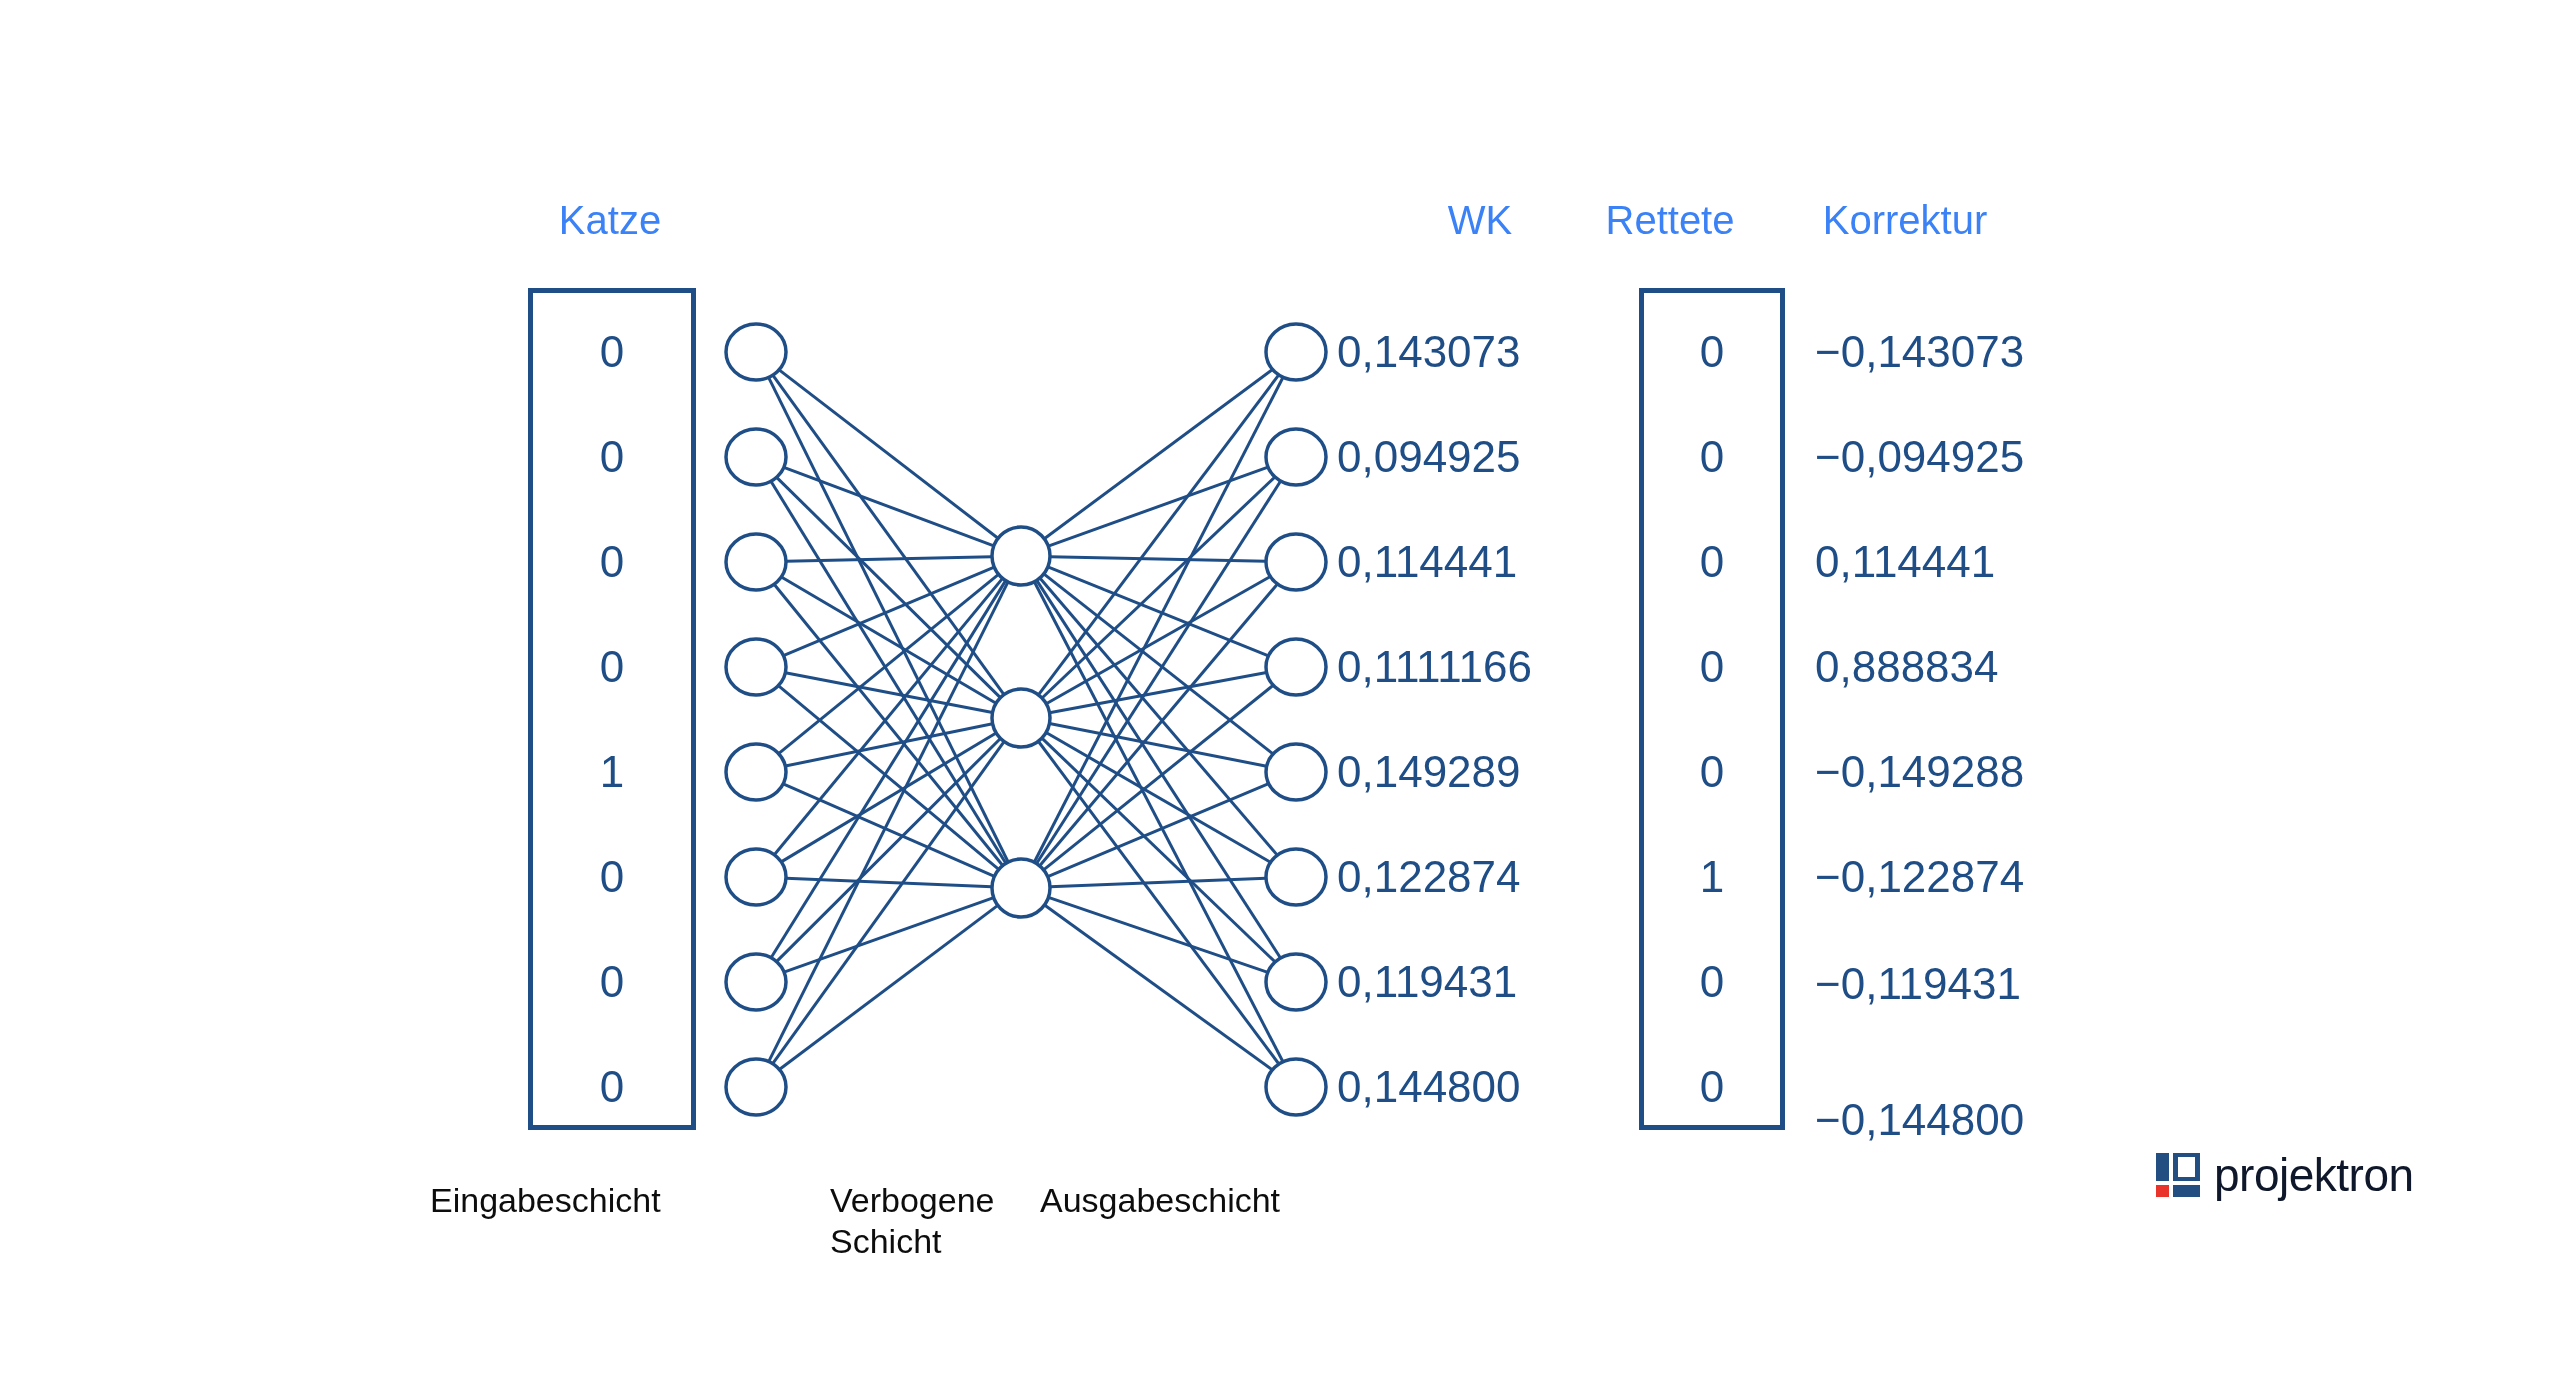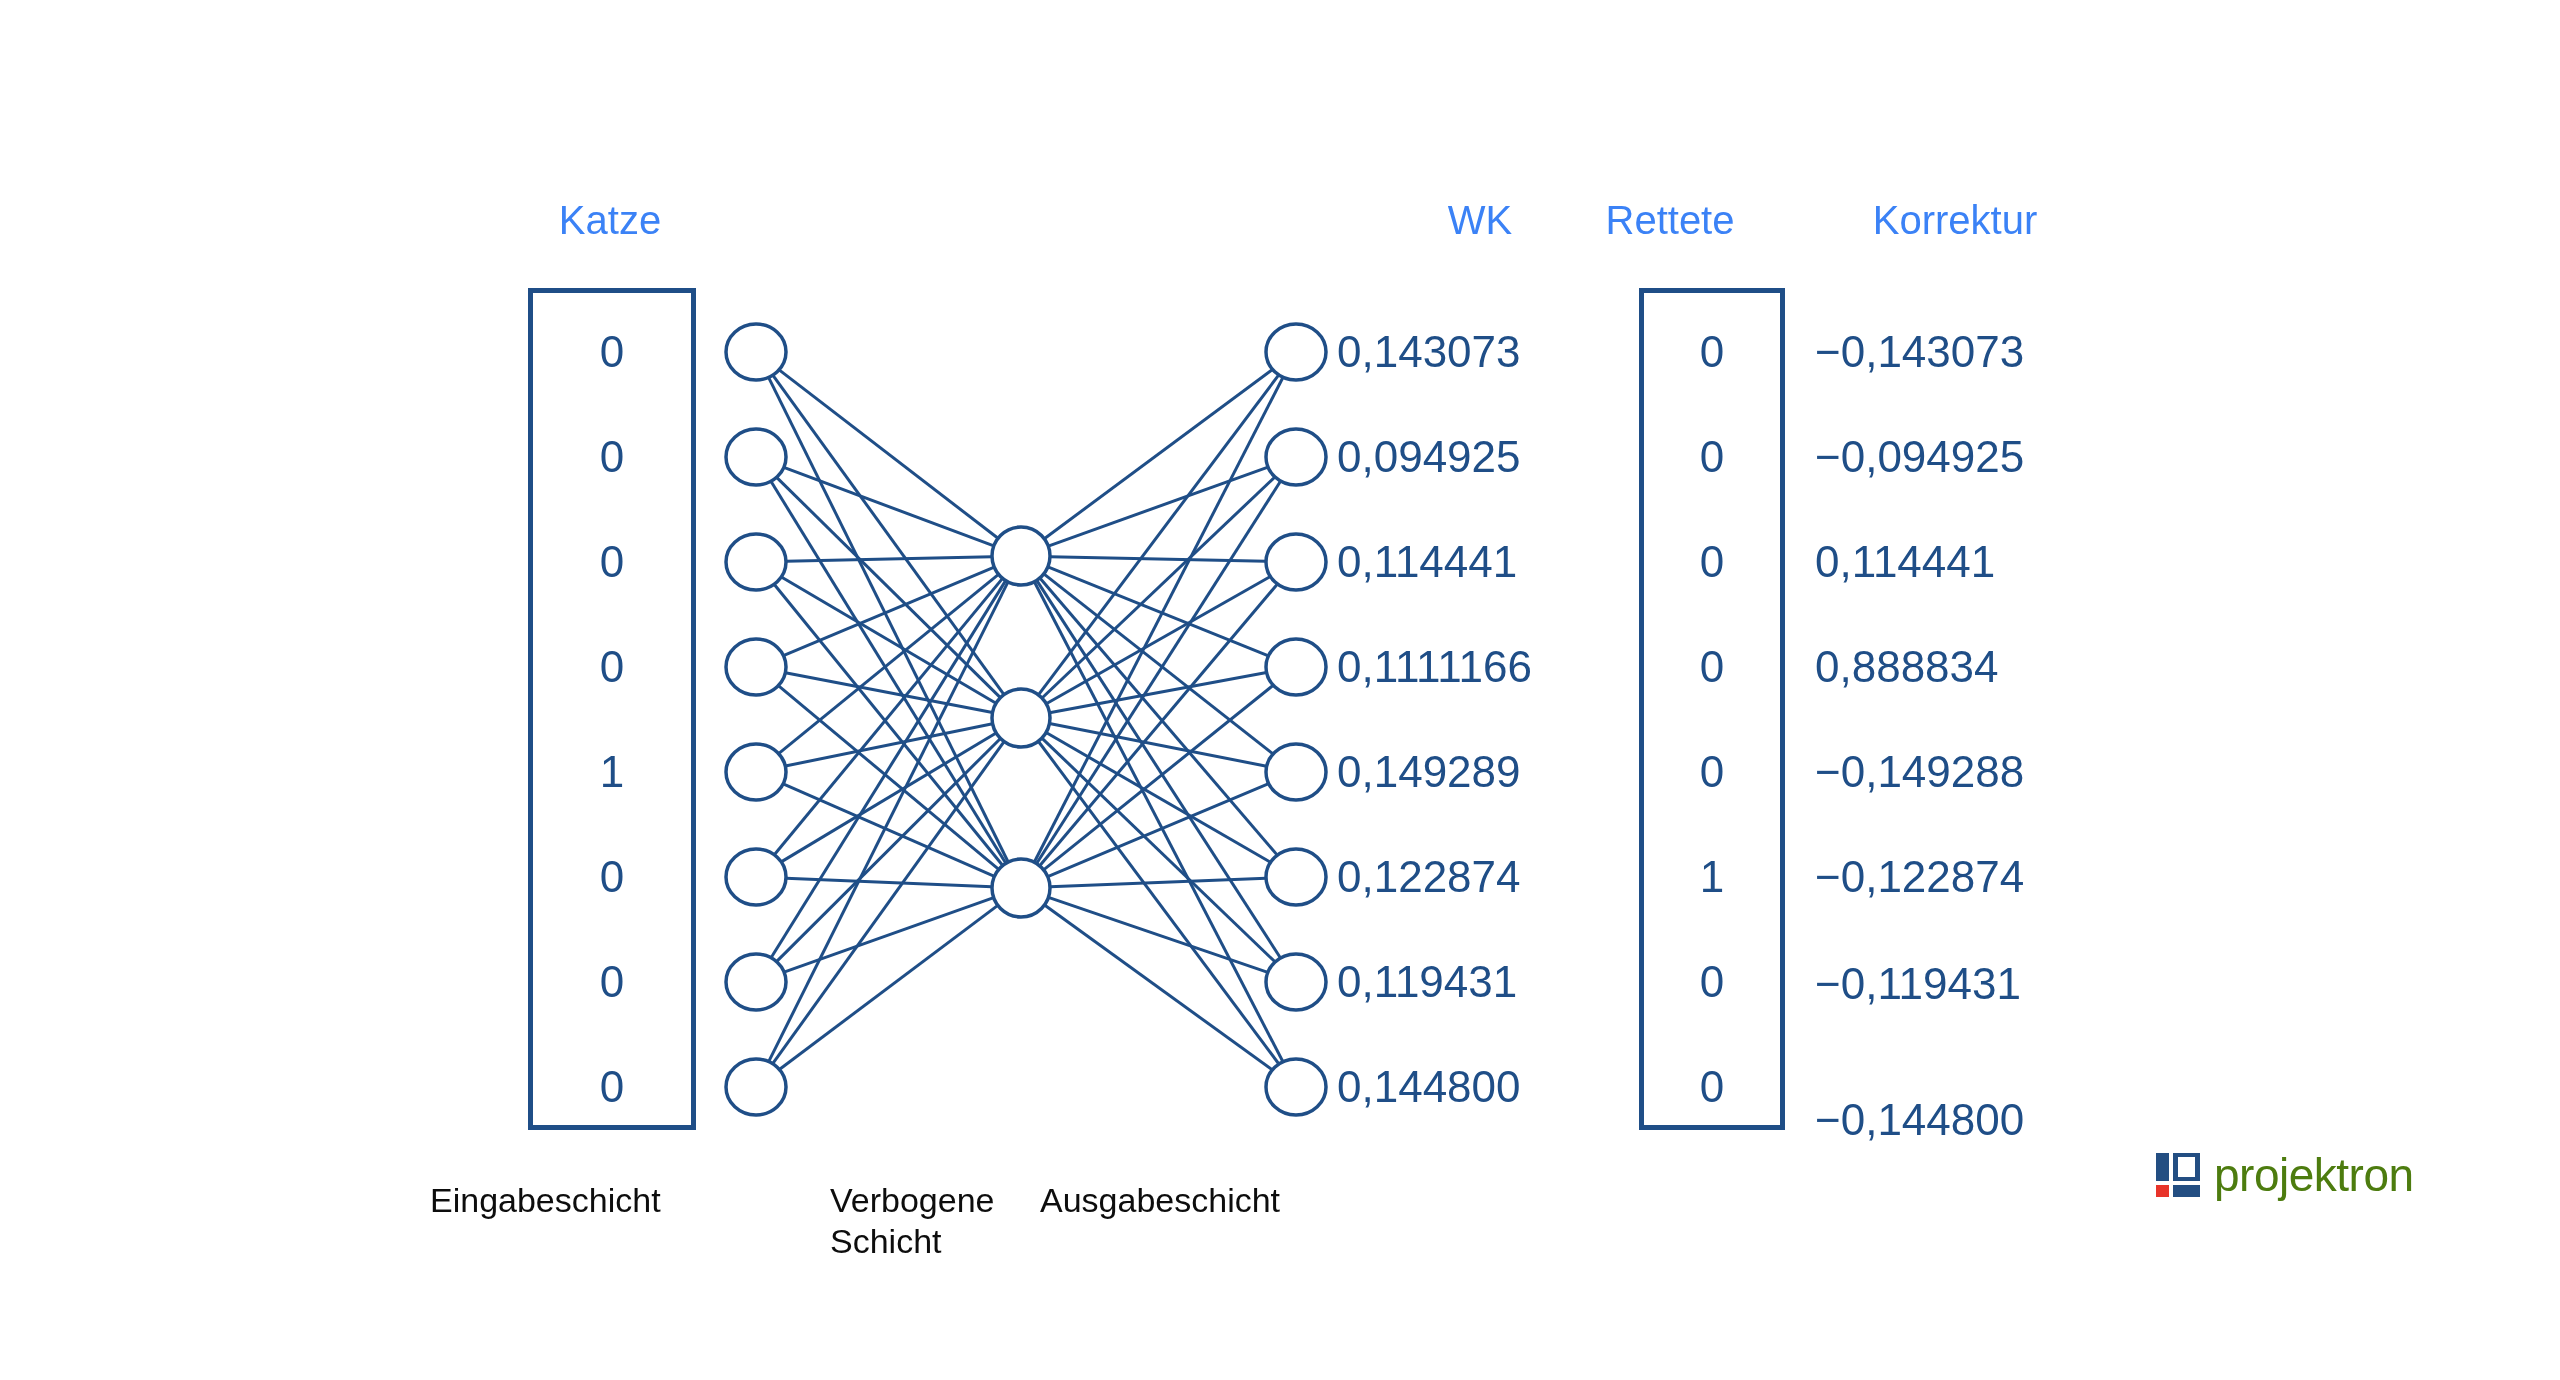--- a/index.html
+++ b/index.html
@@ -24,21 +24,21 @@
     color: #3b82f6;
     font-size: 40px;
     font-family: "Liberation Sans", sans-serif;
     white-space: nowrap;
     text-align: center;
     line-height: 1;
   }
   #hdr-katze   { left: 460px;  top: 200px; width: 300px; }
   #hdr-wk      { left: 1330px; top: 200px; width: 300px; }
   #hdr-rettete { left: 1520px; top: 200px; width: 300px; }
-  #hdr-korr    { left: 1800px; top: 200px; width: 310px; }
+  #hdr-korr    { left: 1750px; top: 200px; width: 310px; }
 
   
   .layer-caption {
     position: absolute;
     color: #0d0d0d;
     font-size: 34px;
     line-height: 1.22;
     white-space: pre-line;
   }
   #cap-input  { left: 430px;  top: 1180px; width: 420px; }
@@ -109,21 +109,21 @@
     width: 44px;
     height: 44px;
   }
   #logo-mark .mk { position: absolute; }
   #mk-bar-left   { left: 0;    top: 0;    width: 13px; height: 28px; background: #234e82; }
   #mk-sq-outline { left: 17px; top: 0;    width: 27px; height: 28px; background: #234e82; }
   #mk-sq-inner   { left: 22px; top: 4px;  width: 17px; height: 20px; background: #ffffff; }
   #mk-red        { left: 0;    top: 32px; width: 13px; height: 12px; background: #e8342a; }
   #mk-bar-bottom { left: 17px; top: 32px; width: 27px; height: 12px; background: #234e82; }
   #logo-text {
-    color: #4d7c0f;
+    color: #0f172a;
     font-size: 46px;
     letter-spacing: -0.5px;
     font-family: "Liberation Sans", sans-serif;
     line-height: 1;
   }
 </style>
 </head>
 <body>
 
 <div id="stage">

